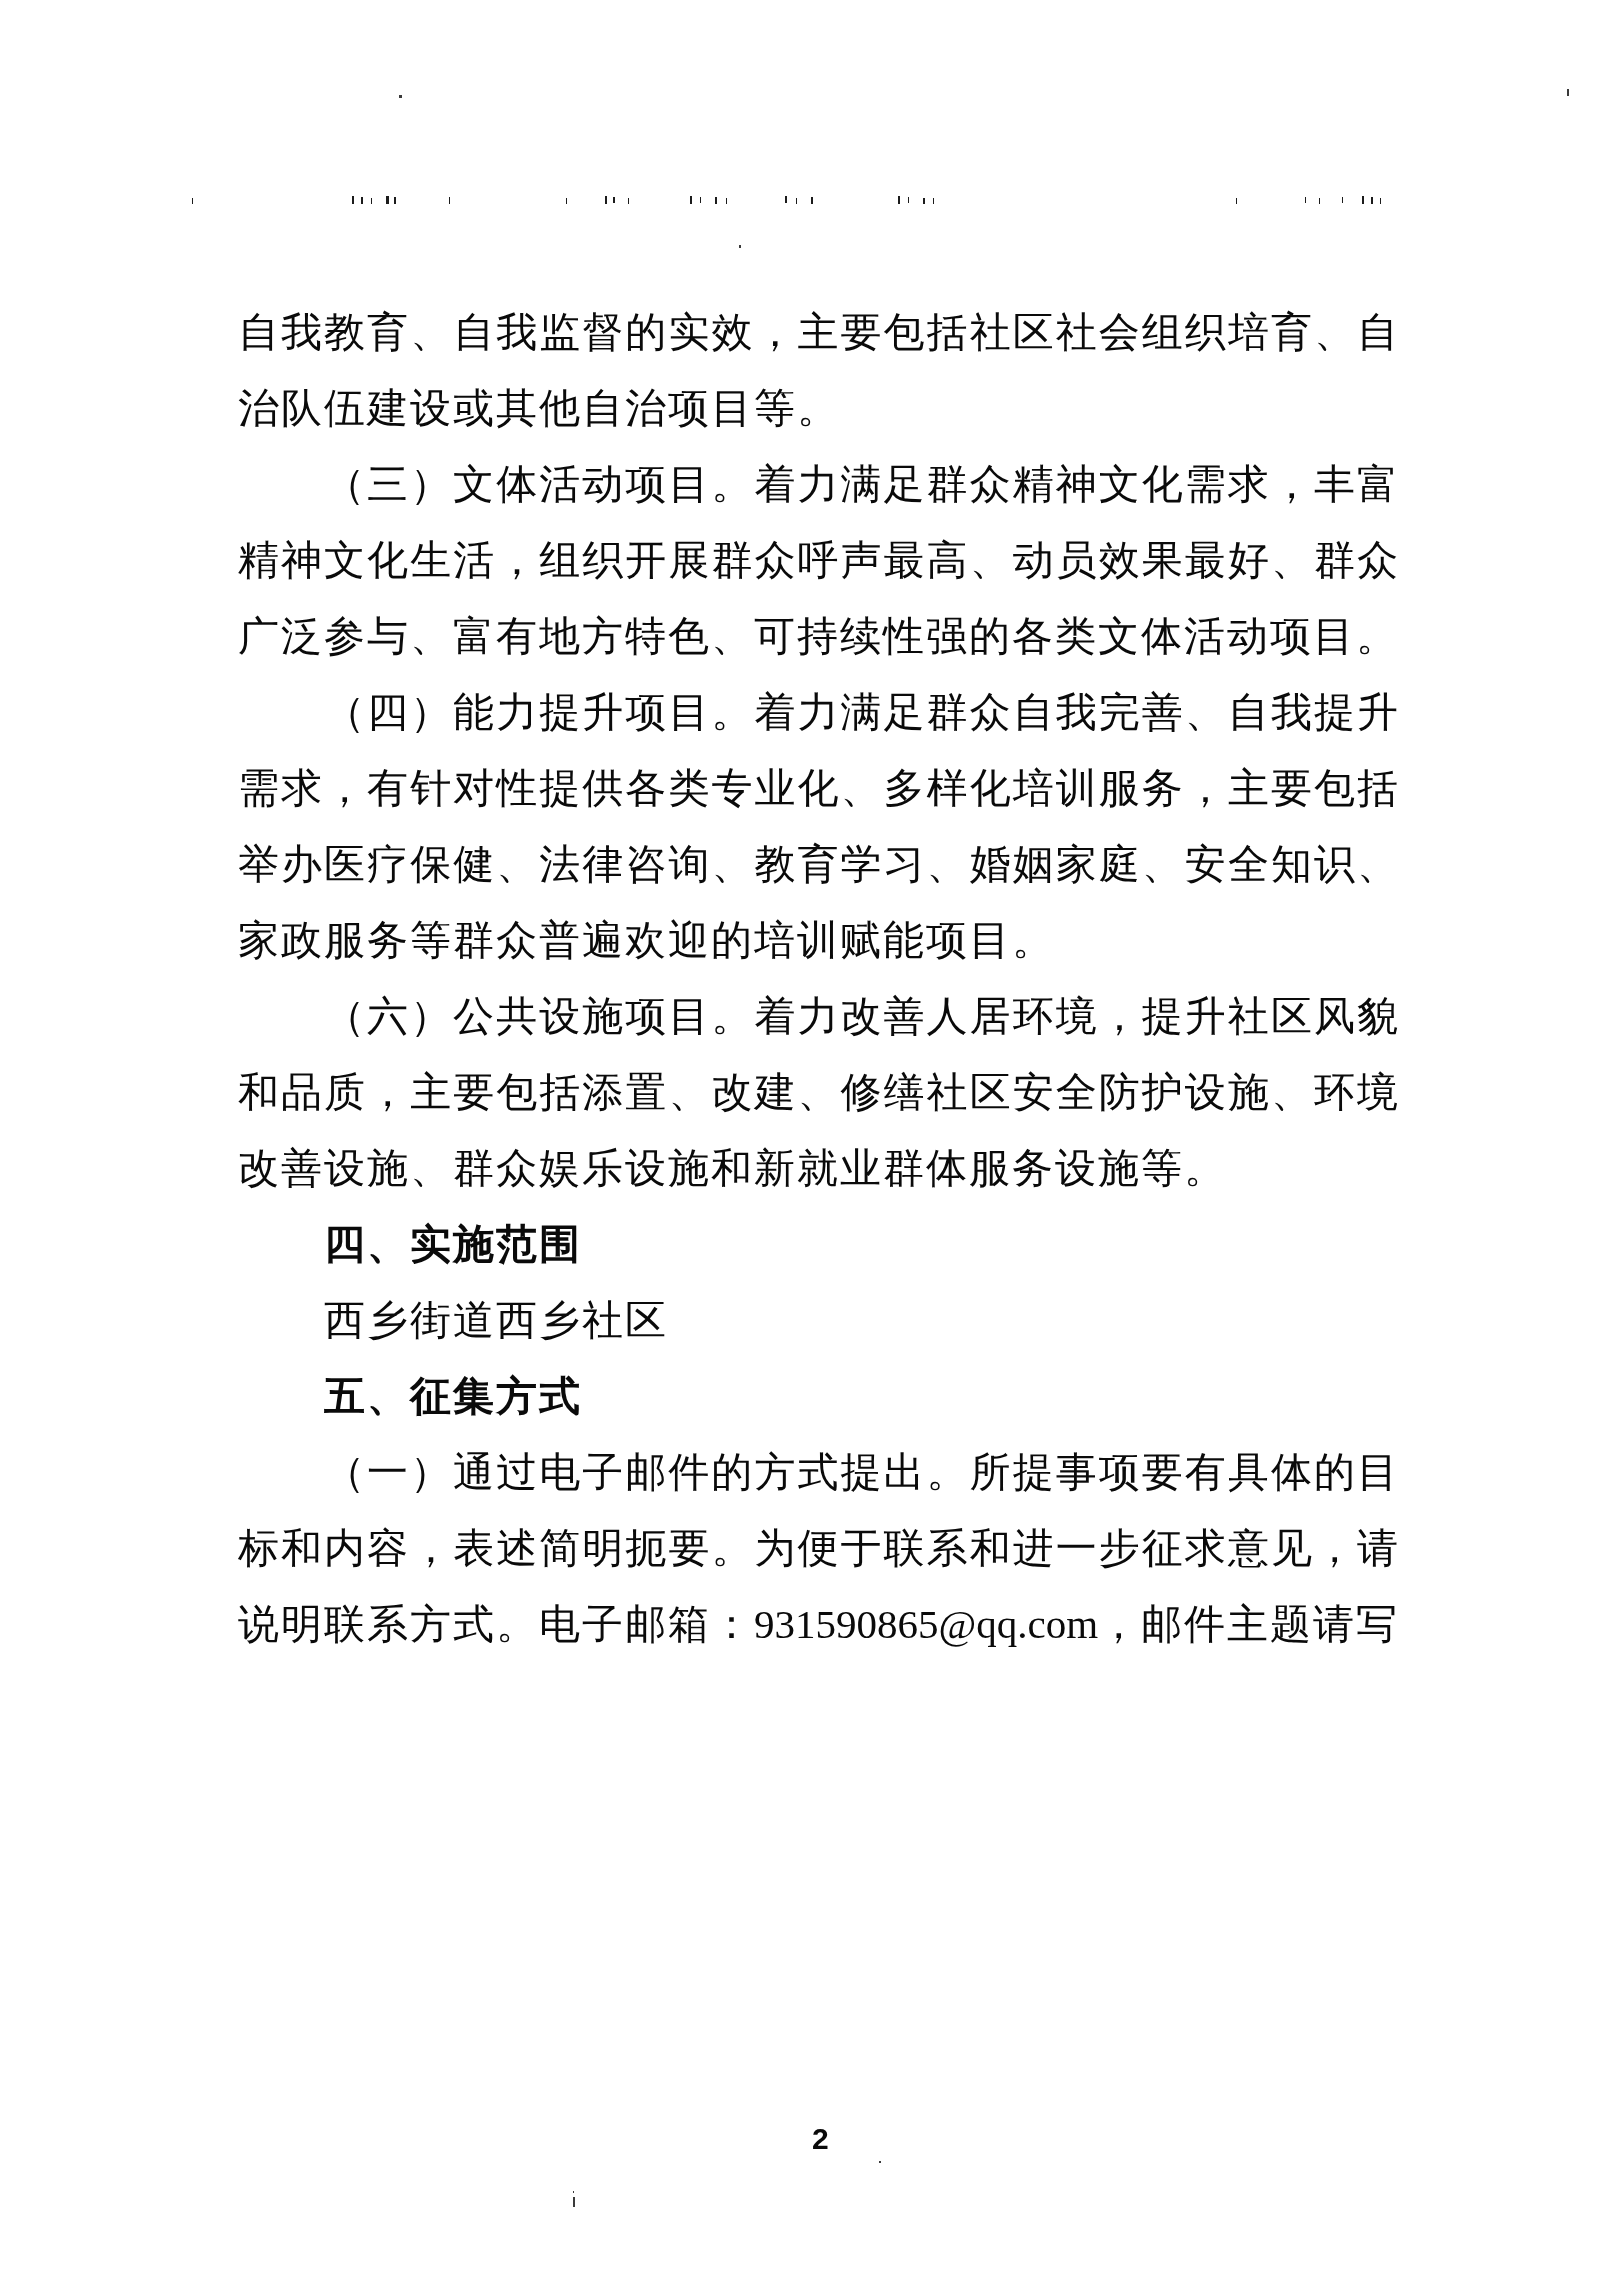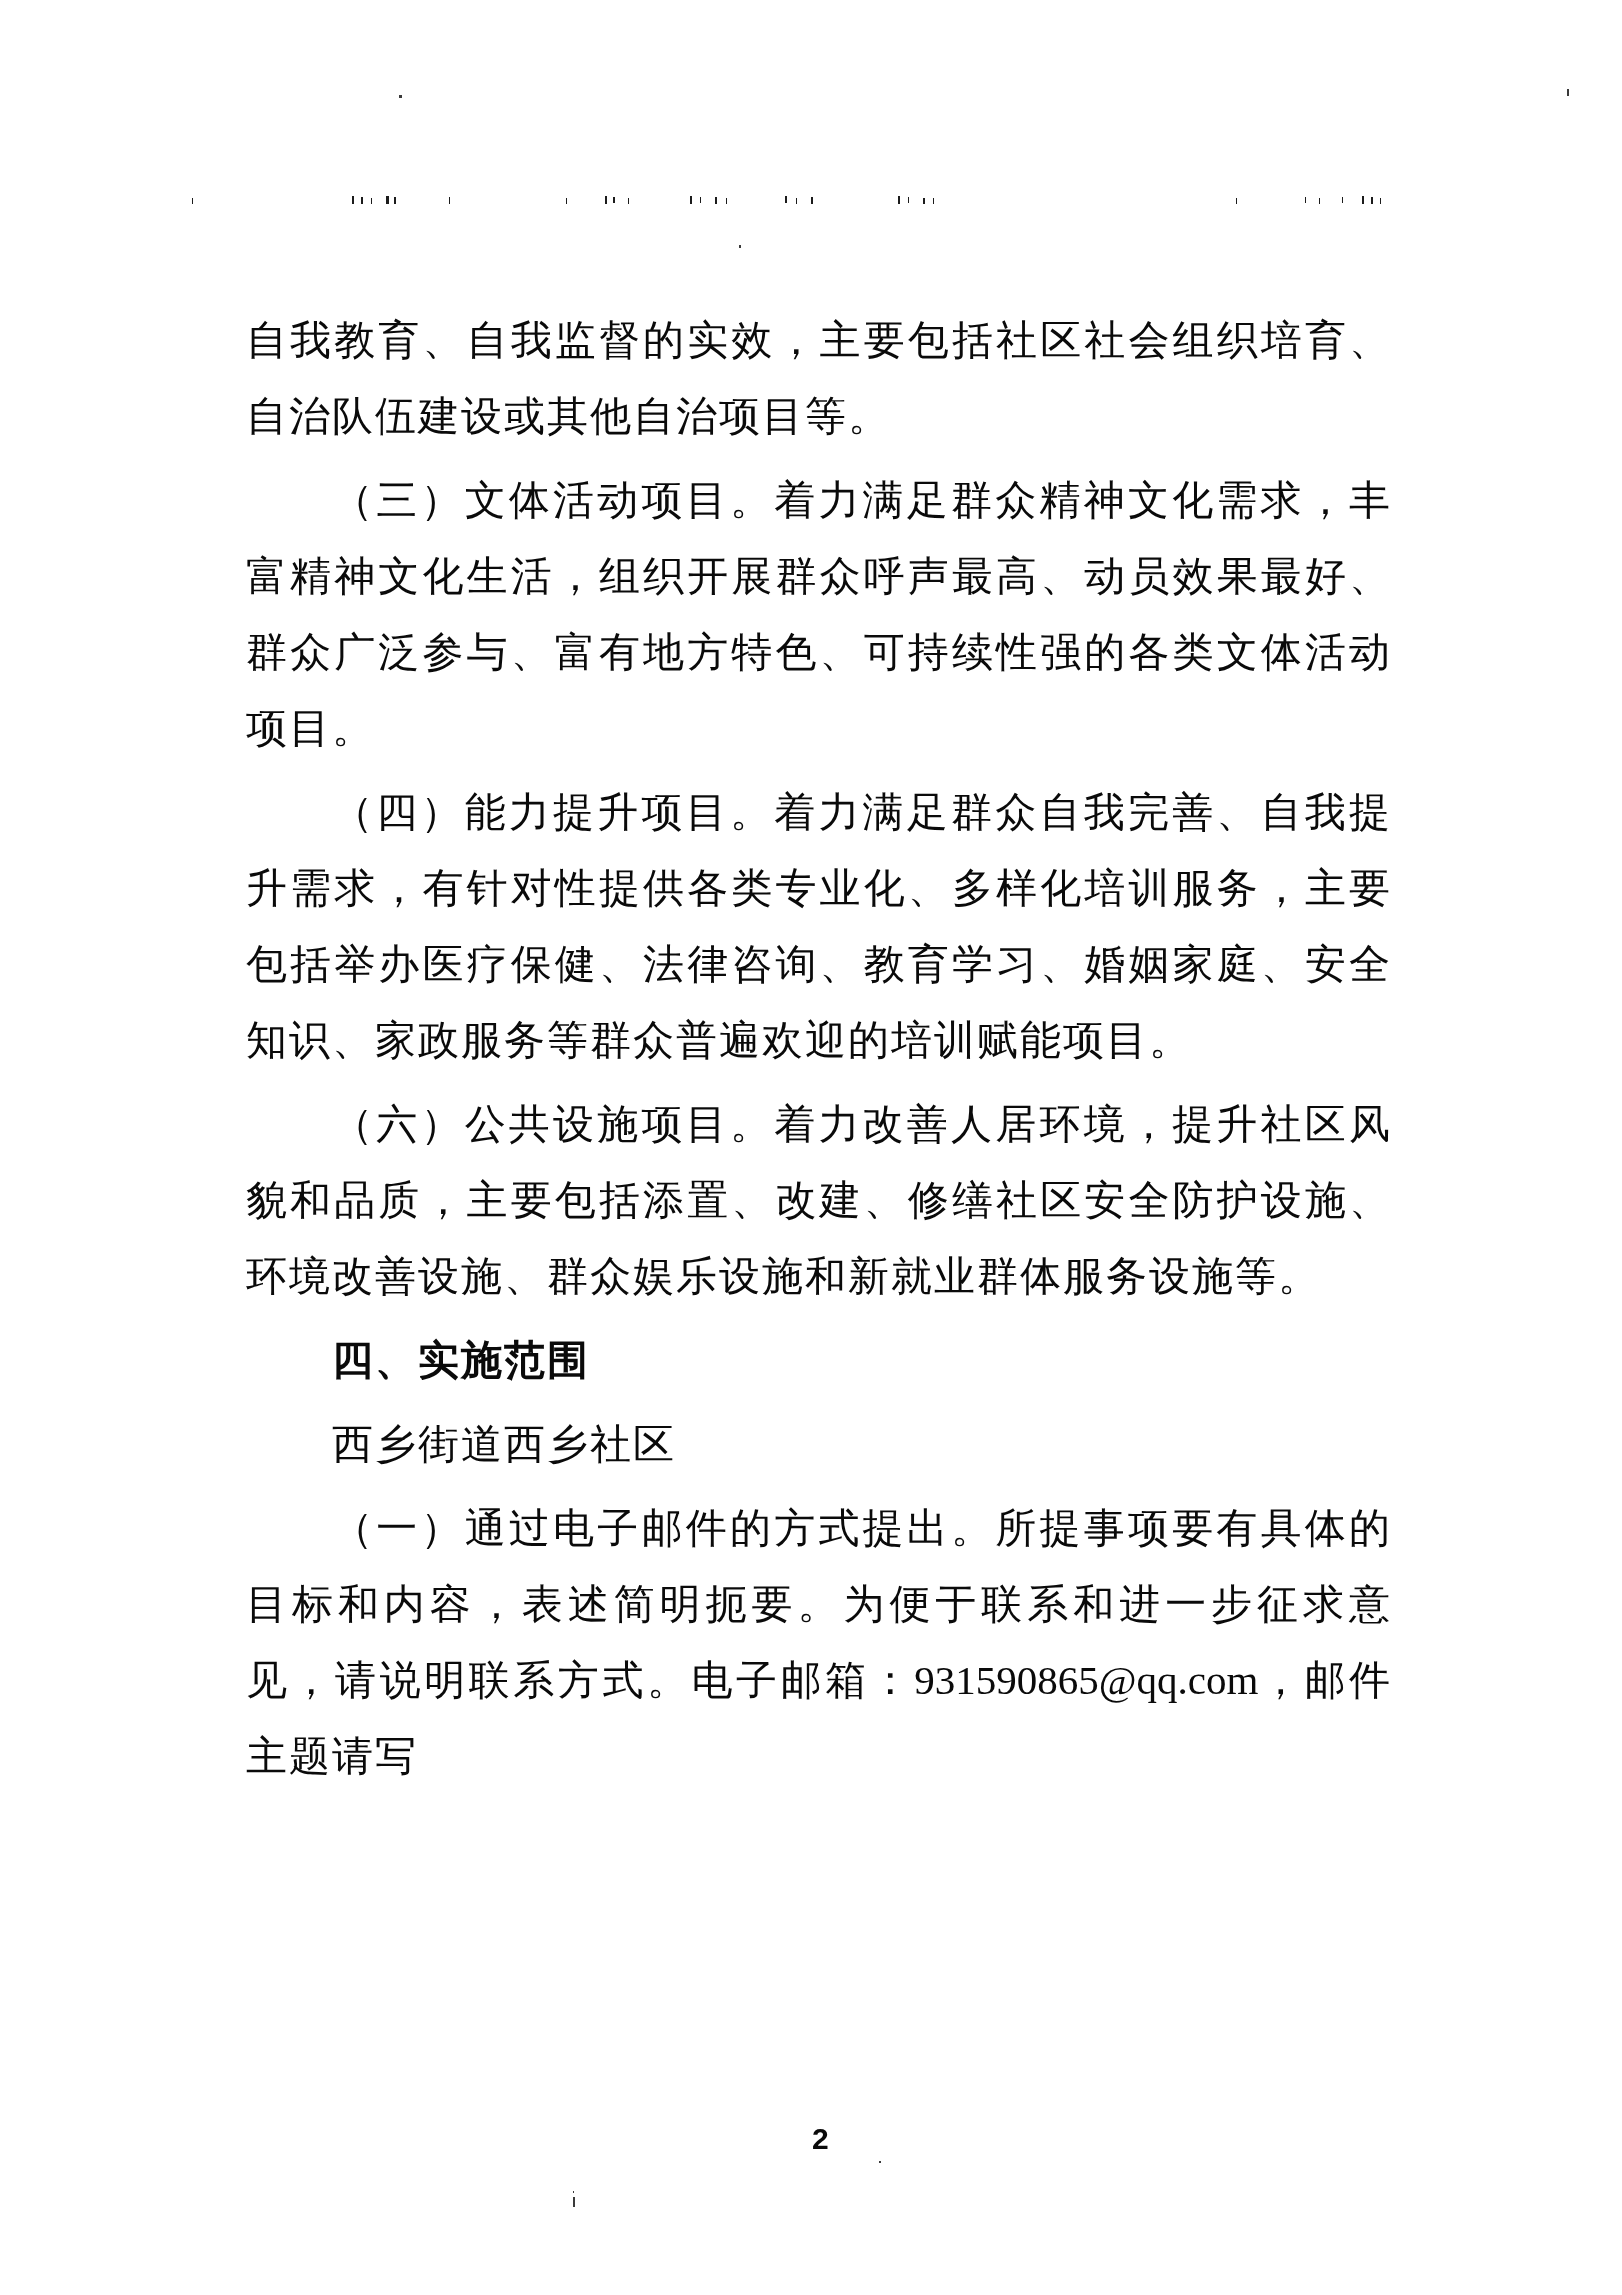--- a/index.html
+++ b/index.html
@@ -22,21 +22,21 @@
     width: 1162px;
     font-family: "Liberation Serif", "DejaVu Serif", serif;
     font-size: 41px;
     line-height: 76px;
     letter-spacing: 2px;
     text-align: justify;
     text-justify: inter-ideograph;
     color: #0a0a0a;
   }
   .text-block p {
-    margin: 8px;
+    margin: 0;
     padding: 0;
   }
   .para.indent {
     text-indent: 86px;
   }
   .heading {
     font-family: Liberation Serif, serif;
     font-weight: bold;
     text-indent: 86px;
   }
@@ -115,20 +115,21 @@
 
     <p class="para indent">（四）能力提升项目。着力满足群众自我完善、自我提升需求，有针对性提供各类专业化、多样化培训服务，主要包括举办医疗保健、法律咨询、教育学习、婚姻家庭、安全知识、家政服务等群众普遍欢迎的培训赋能项目。</p>
 
 
     <p class="para indent">（六）公共设施项目。着力改善人居环境，提升社区风貌和品质，主要包括添置、改建、修缮社区安全防护设施、环境改善设施、群众娱乐设施和新就业群体服务设施等。</p>
 
     <p class="heading">四、实施范围</p>
 
     <p class="para indent">西乡街道西乡社区</p>
 
+    <p class="heading">五、征集方式</p>
 
     <p class="para indent">
       <span>（一）通过电子邮件的方式提出。所提事项要有具体的目标和内容，表述简明扼要。为便于联系和进一步征求意见，请说明联系方式。电子邮箱：</span><span class="latin">931590865@qq.com</span><span>，邮件主题请写</span>
     </p>
 
   </div>
 
   <div class="page-number">2</div>
 
 </div>

